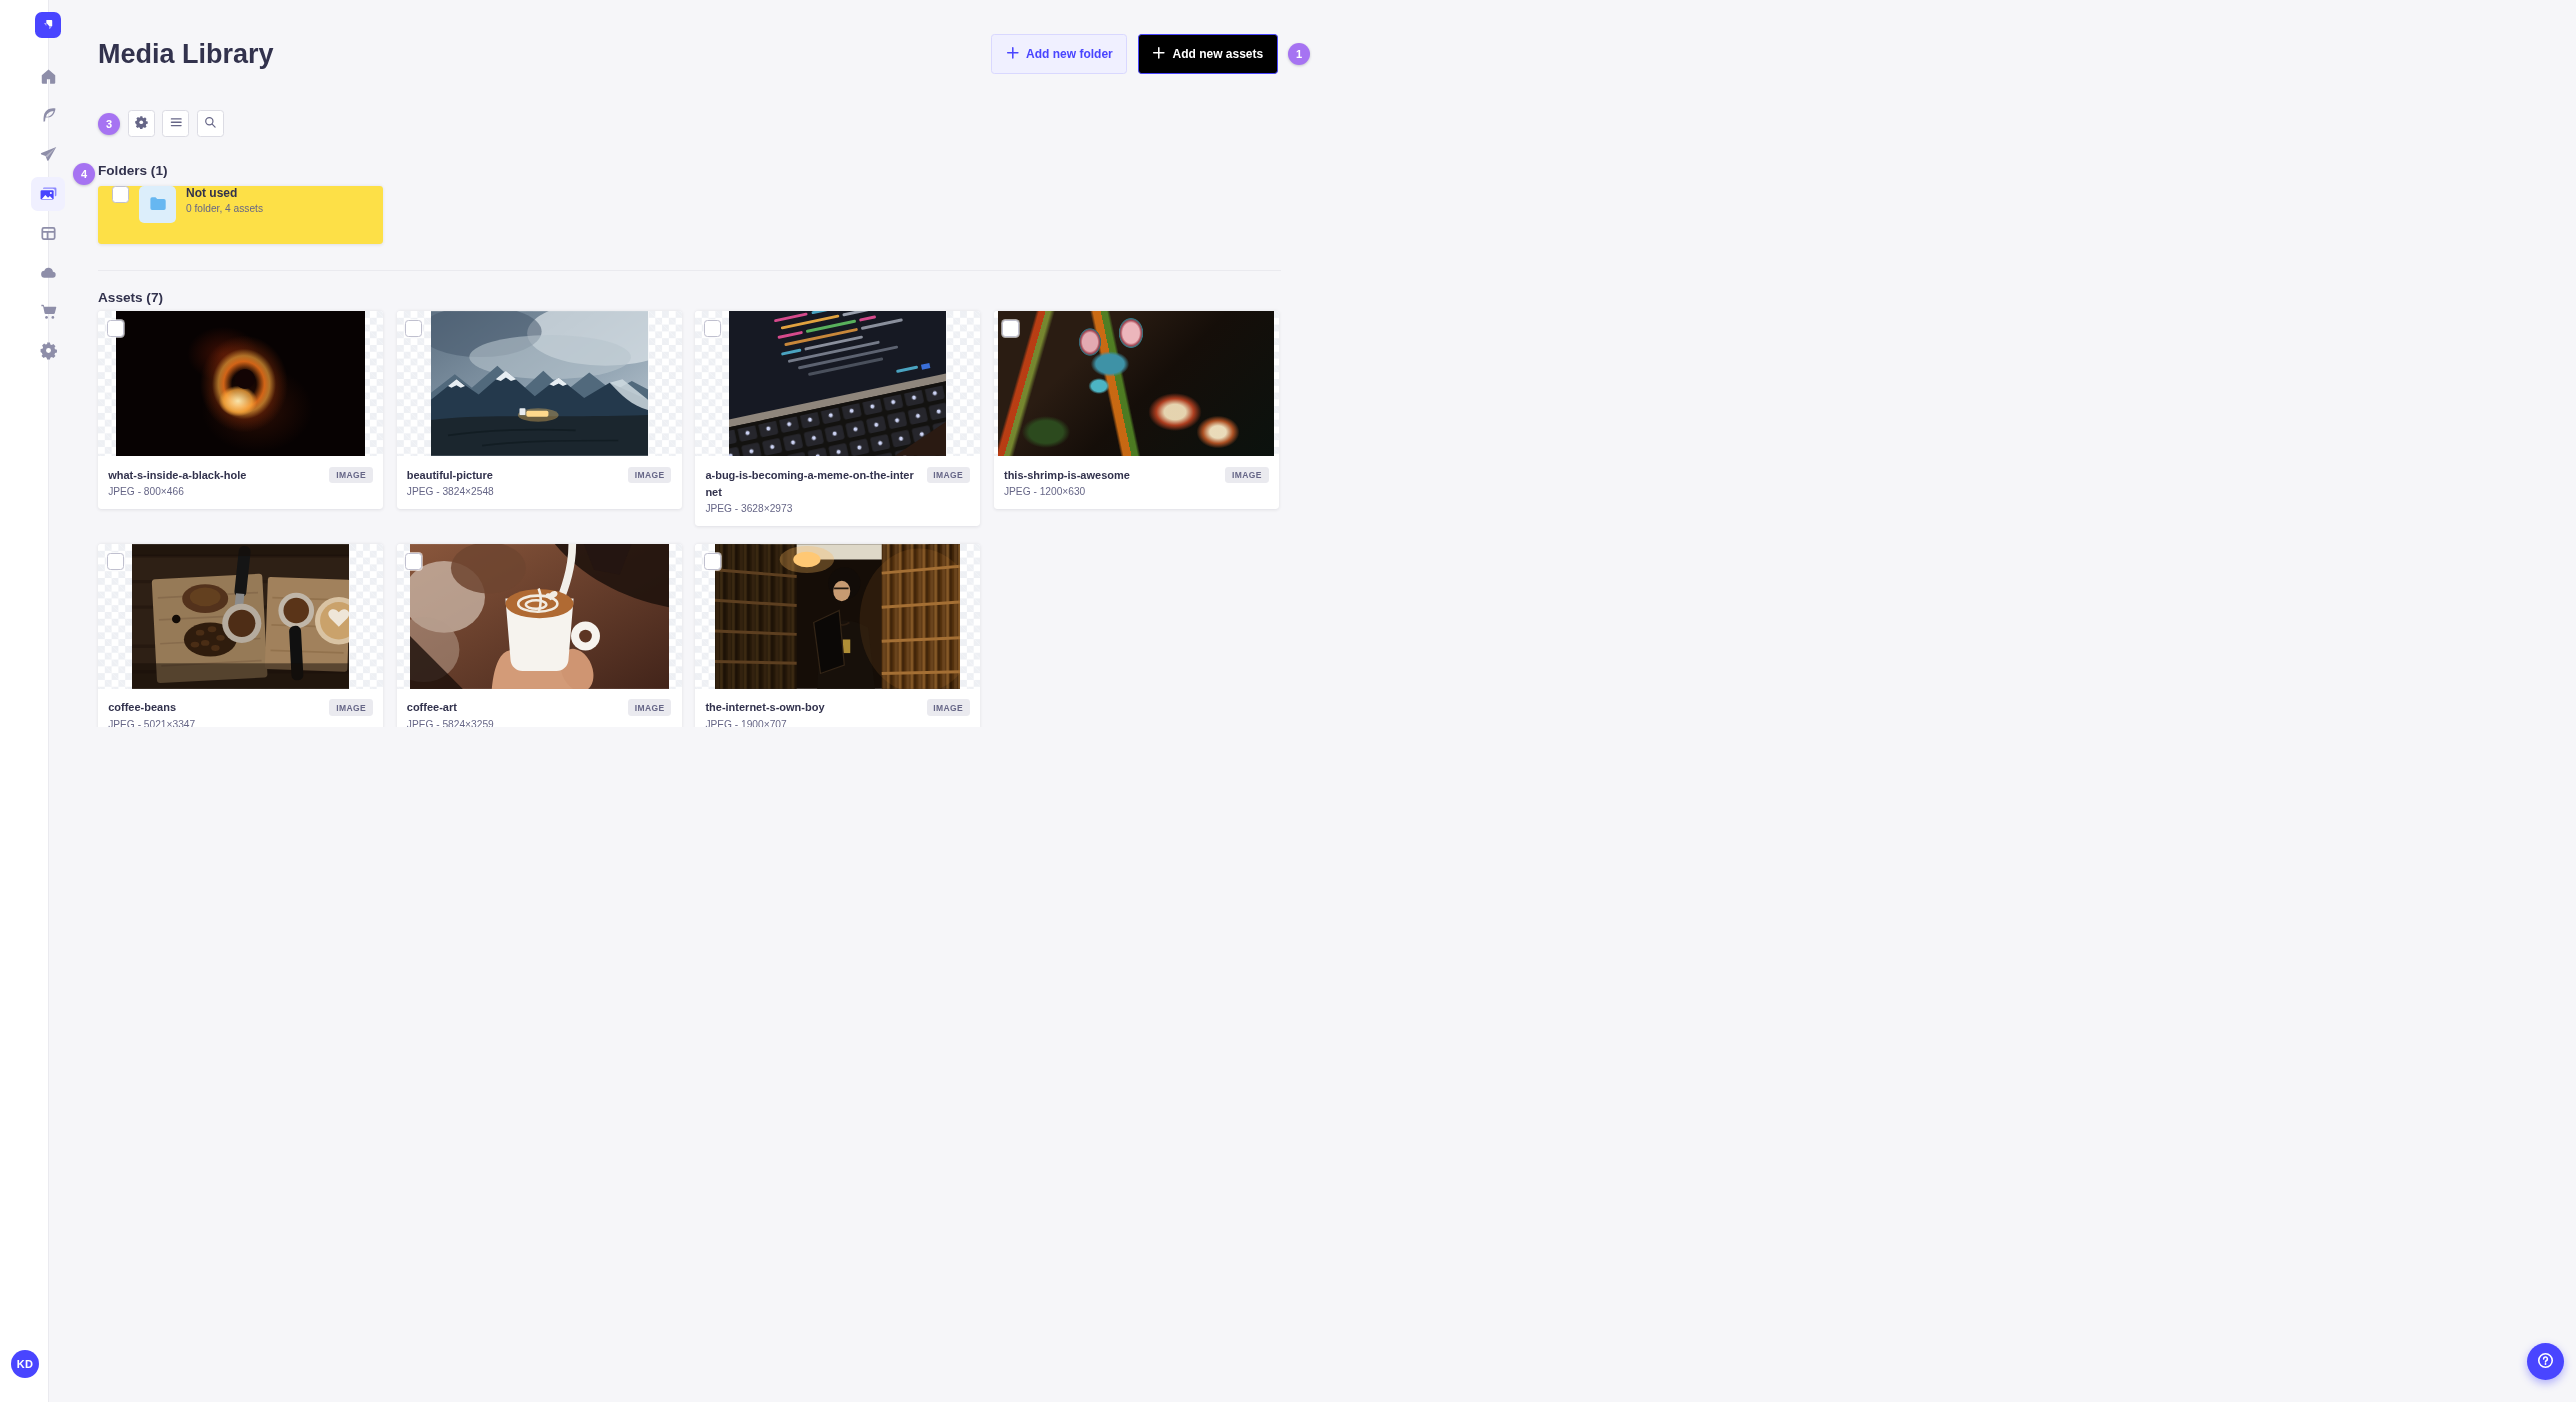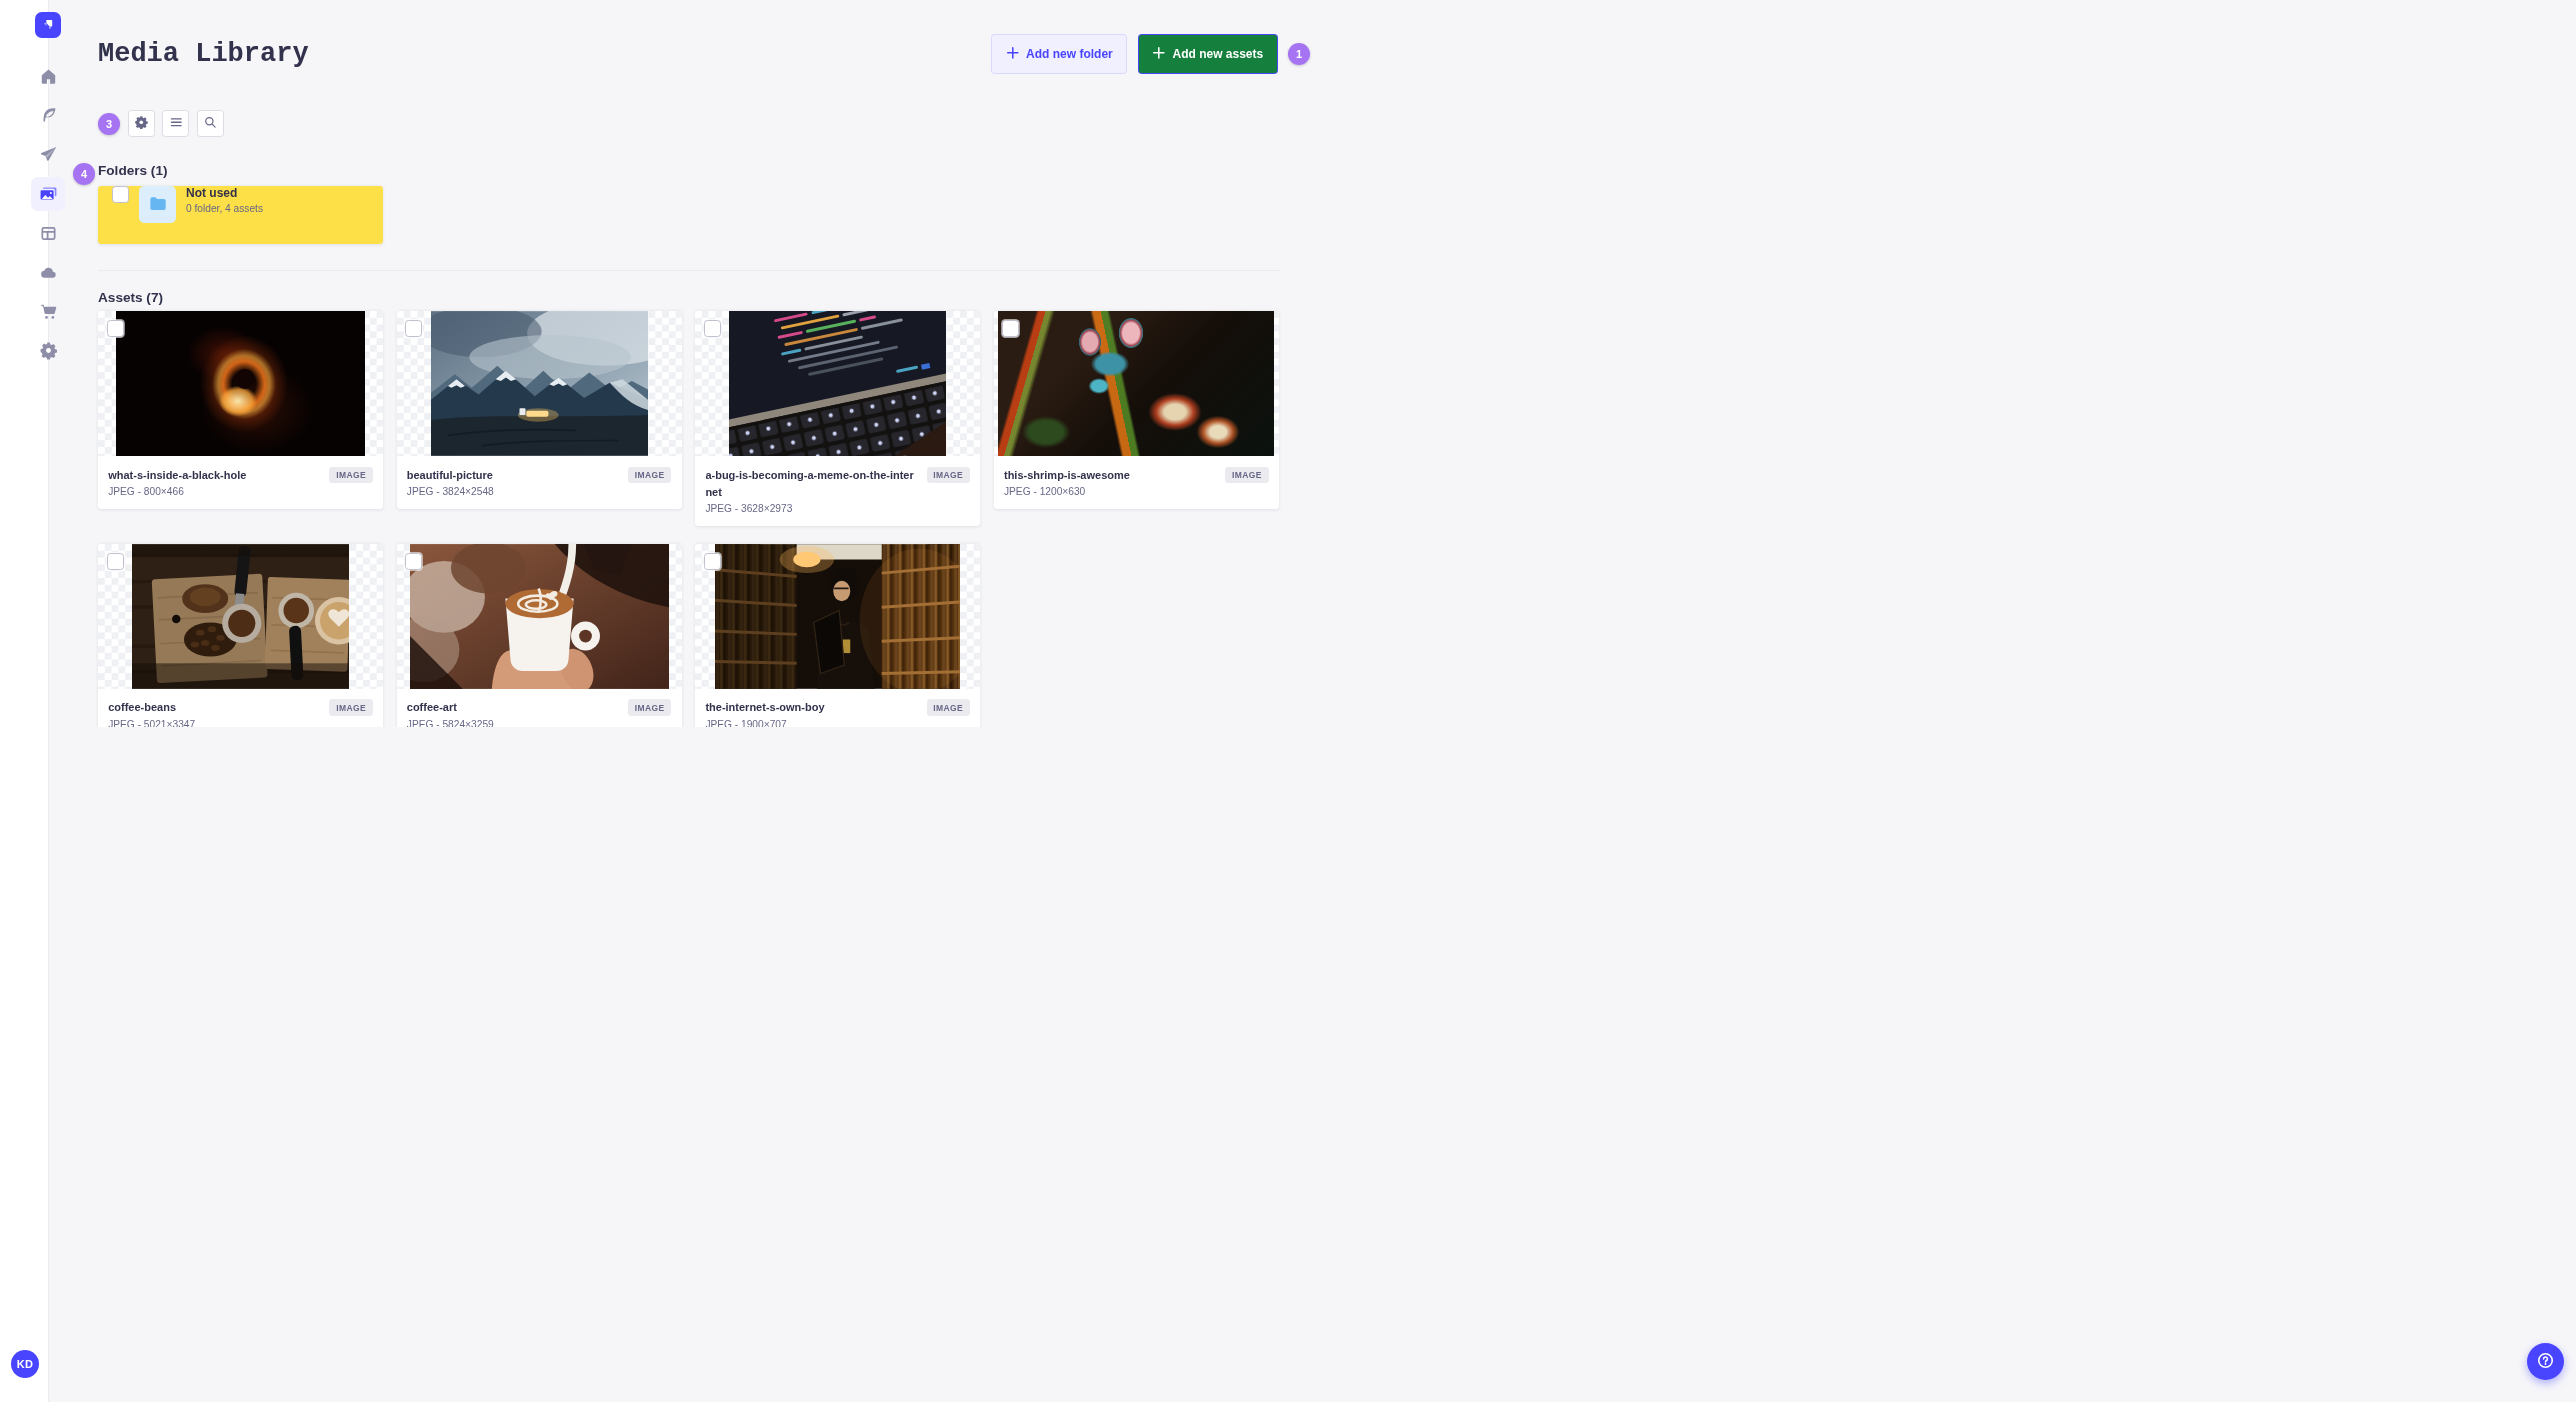--- a/index.html
+++ b/index.html
@@ -12,25 +12,25 @@
   .side-sep { width:100%; height:0.9px; background:#eaeaef; margin-top:11px; }
   .nav { display:flex; flex-direction:column; gap:5.1px; margin-top:10.2px; }
   .nav-item { width:34px; height:34px; border-radius:6.8px; display:flex; align-items:center; justify-content:center; cursor:pointer; }
   .nav-item.active { background:#f0f0ff; }
   .nav-item svg { display:block; }
   .avatar { position:absolute; bottom:24px; left:11px; width:28px; height:28px; border-radius:50%; background:#4945ff; color:#fff; font-size:11px; font-weight:700; display:flex; align-items:center; justify-content:center; letter-spacing:0.3px; cursor:pointer; }
 
   
   .main { margin-left:49px; padding:0 31px 0 49px; }
   .header { margin-top:34px; display:flex; align-items:center; }
-  .page-title { font-size:27px; font-weight:700; color:#32324d; flex:1;font-family:Liberation Mono, monospace; }
+  .page-title { font-size:27px; font-weight:700; color:#32324d; flex:1; }
   .header-actions { display:flex; align-items:center; gap:10.2px; }
   .btn { height:40px; border-radius:3.4px; border:0.9px solid transparent; display:flex; align-items:center; gap:6.8px; padding:0 13.6px; font-size:12px; font-weight:600; cursor:pointer; font-family:inherit; }
   .btn-secondary { background:#f0f0ff; border-color:#d9d8ff; color:#4945ff; }
-  .btn-primary { background:#15803d; border-color:#4945ff; color:#fff; }
+  .btn-primary { background:#000000; border-color:#4945ff; color:#fff; }
 
   
   .ann { width:22px; height:22px; border-radius:50%; background:#a673f2; color:#fff; font-size:11px; font-weight:700; display:flex; align-items:center; justify-content:center; box-shadow:0 0.9px 2.6px rgba(50,50,77,.25); flex:none; z-index:6; }
   .ann-1 { margin-right:-29px; }
   .ann-4 { position:absolute; left:-25px; top:0.9px; }
 
   
   .toolbar { margin-top:36px; display:flex; align-items:center; }
   .toolbar-left { display:flex; align-items:center; gap:6.8px; flex:1; }
   .check-frame { width:31px; height:34px; background:#fff; border:0.9px solid #dcdce4; border-radius:3.4px; display:flex; align-items:center; justify-content:center; cursor:pointer; }

